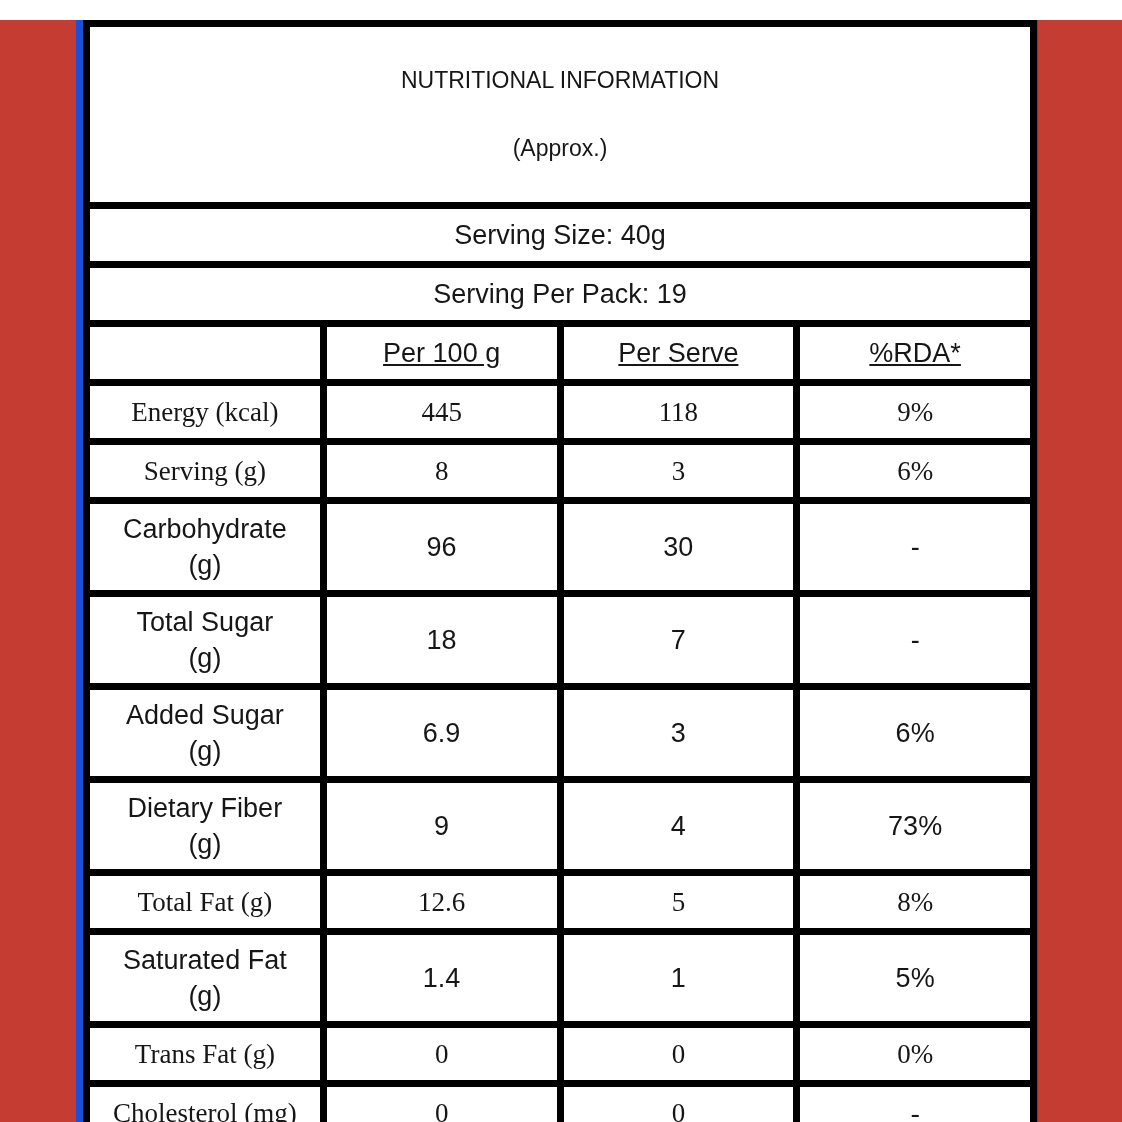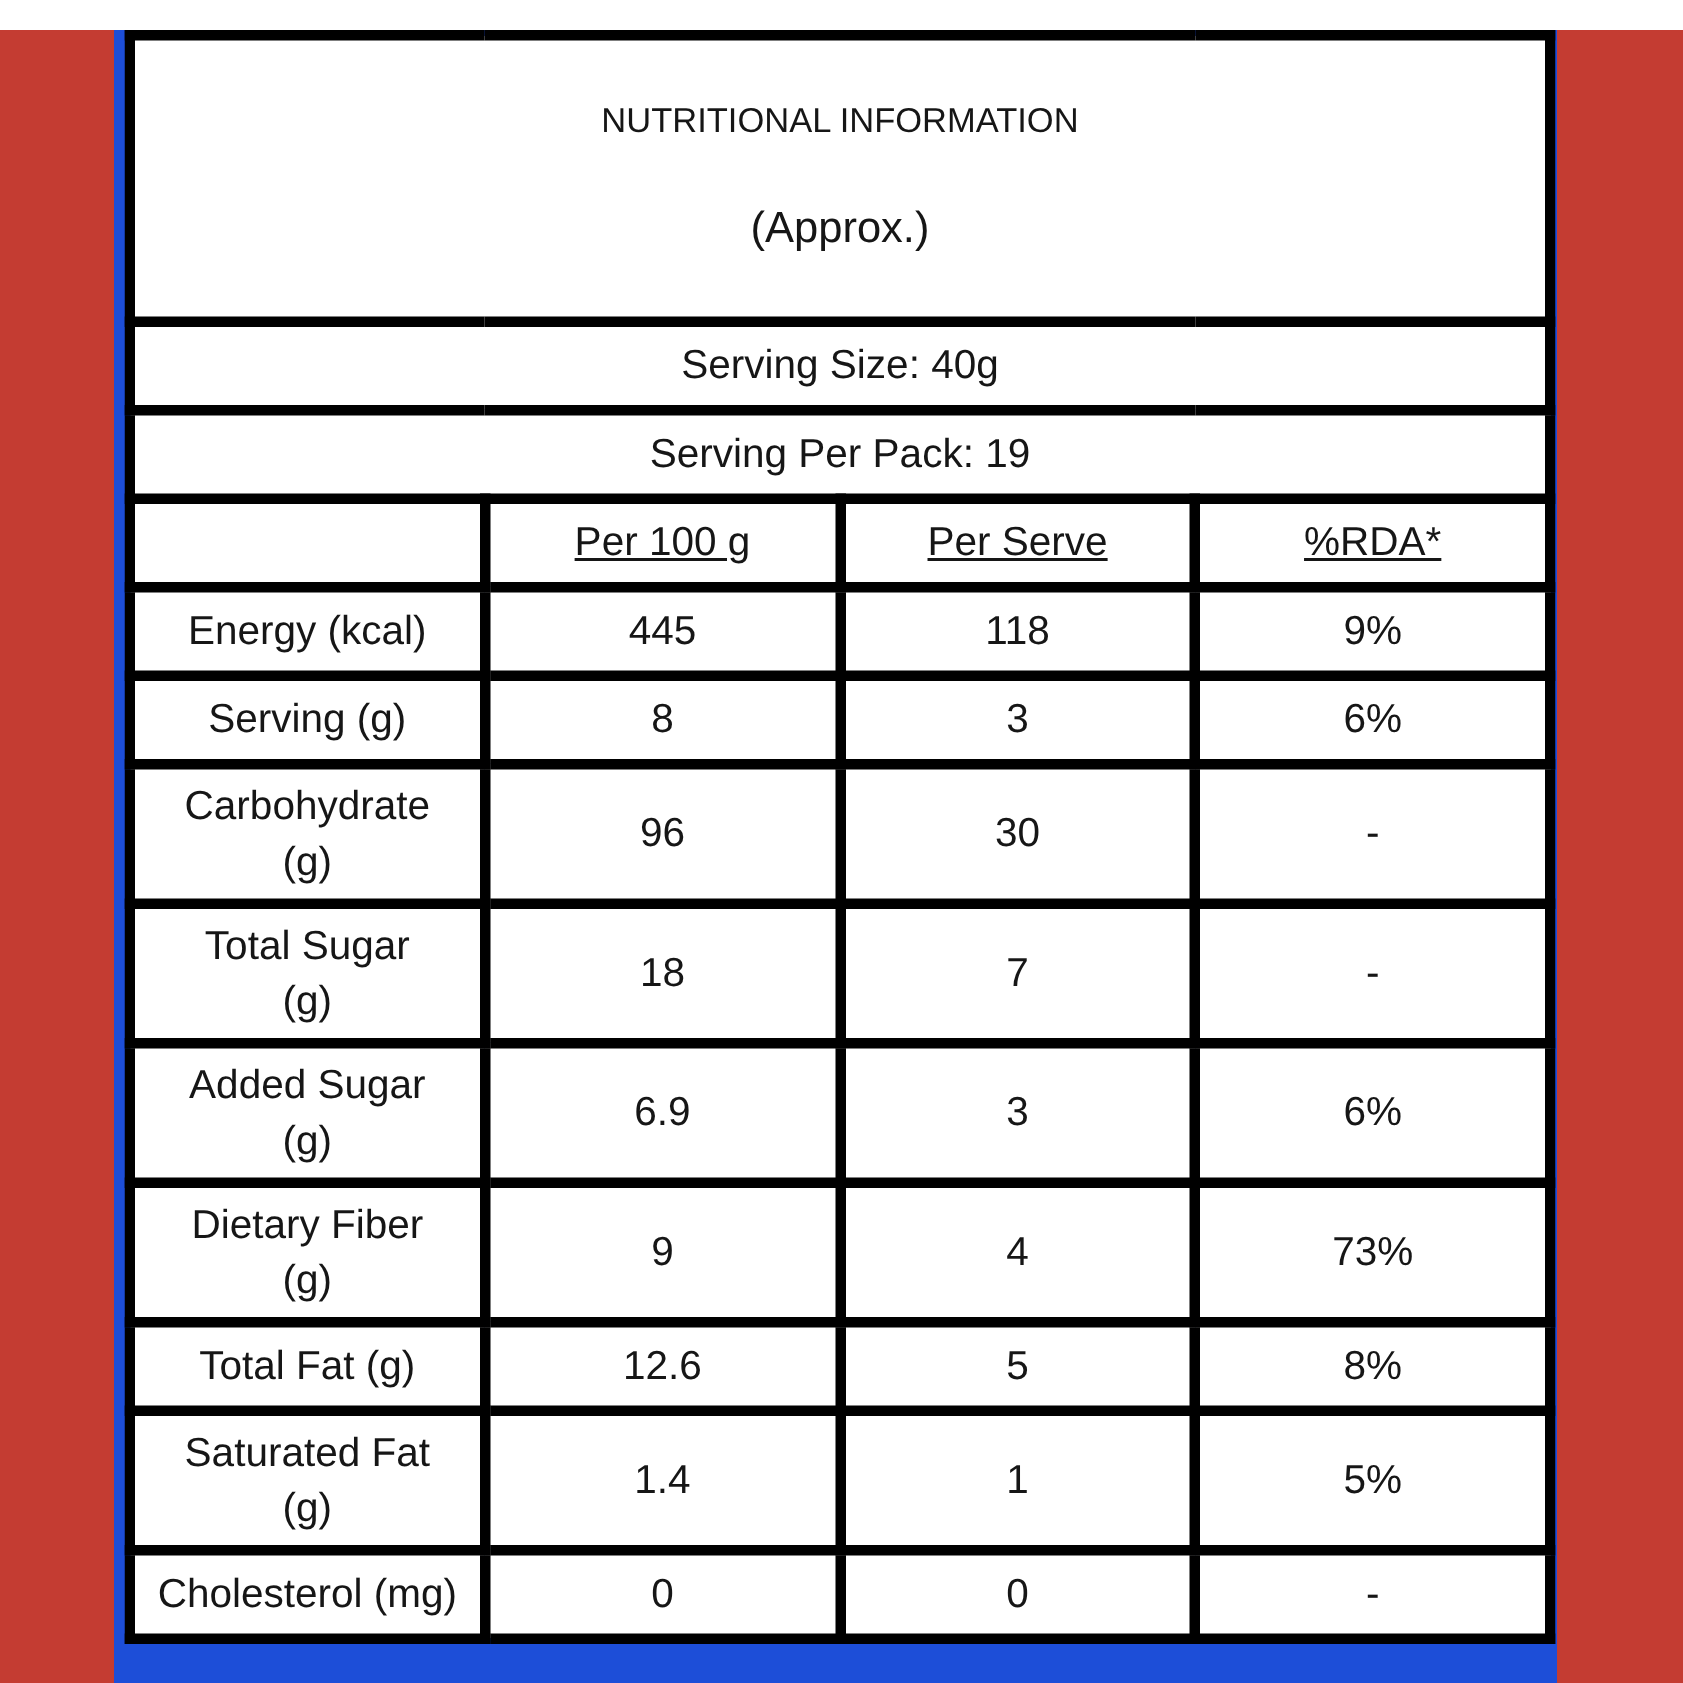--- a/index.html
+++ b/index.html
@@ -46,24 +46,24 @@
     text-align: center;
     vertical-align: middle;
     padding: 2px 6px;
     font-size: 27px;
     line-height: 1.35;
     white-space: pre-line;
     background: #ffffff;
   }
   td.title-cell { height: 82px; font-size: 23px; }
   .title-line    { font-size: 23px; }
-  .subtitle-line { font-size: 29px; }
+  .subtitle-line { font-size: 23px; }
   td.serving-cell { height: 48px; }
   tr.header-row td { height: 48px; text-decoration: underline; }
-  tr.row-single td { height: 48px; }
+  tr.row-single td { height: 48px; font-family: Liberation Serif, serif; }
   tr.row-double td { height: 82px; }
 </style>
 </head>
 <body>
 
 <div class="page">
   <div class="red-strip left"></div>
 
   <div class="panel">
     <table class="nutrition">
@@ -135,20 +135,26 @@
             <td>8%</td>
           </tr>
           <tr class="row-double">
             <td>Saturated Fat
 (g)</td>
             <td>1.4</td>
             <td>1</td>
             <td>5%</td>
           </tr>
           <tr class="row-single">
+            <td>Trans Fat (g)</td>
+            <td>0</td>
+            <td>0</td>
+            <td>0%</td>
+          </tr>
+          <tr class="row-single">
             <td>Cholesterol (mg)</td>
             <td>0</td>
             <td>0</td>
             <td>-</td>
           </tr>
         </tbody>
 
     </table>
   </div>
 

